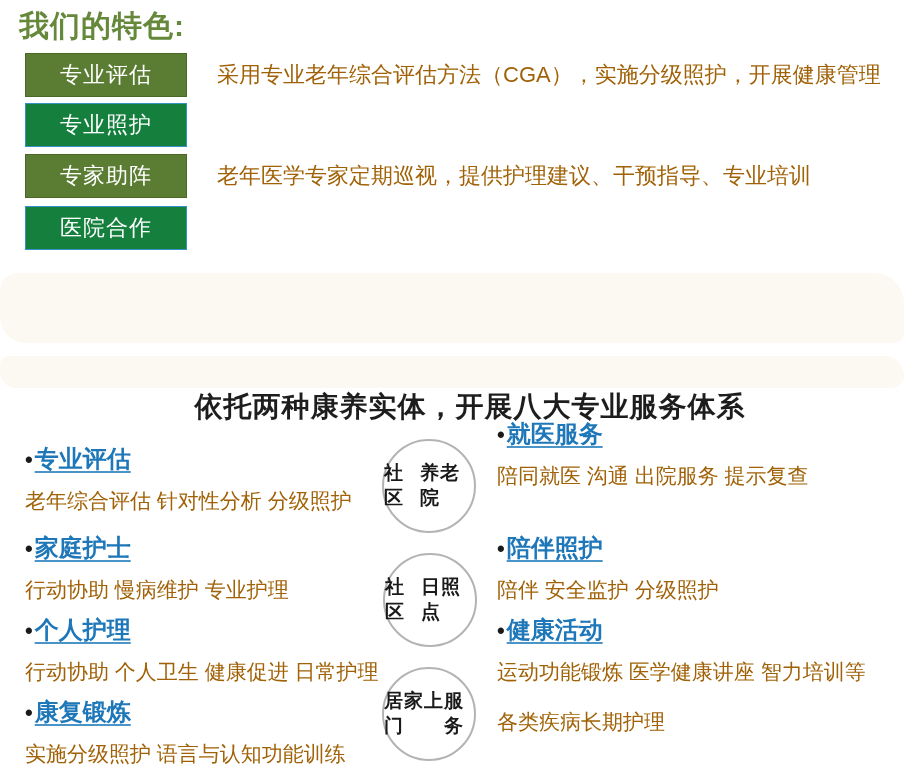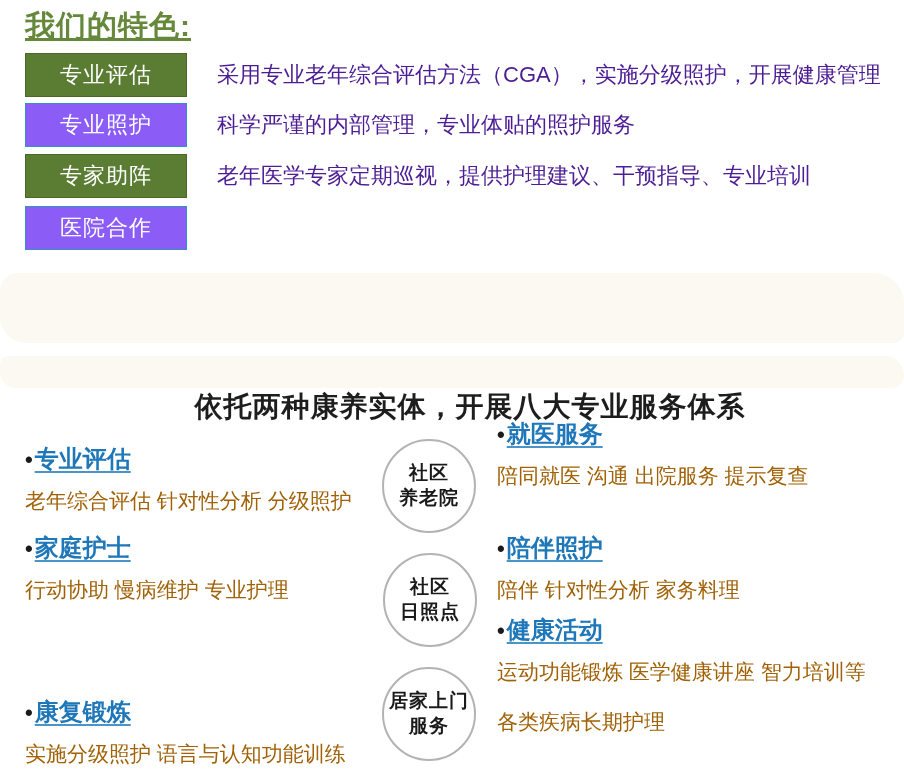--- a/index.html
+++ b/index.html
@@ -10,109 +10,112 @@
   }
   .page{position:absolute;inset:0;width:904px;height:782px;}
 
   
   .cream-band{position:absolute;left:0;width:904px;background:#fbf9f1;}
   .band-1{top:273px;height:70px;border-radius:18px 30px 10px 26px;}
   .band-2{top:356px;height:32px;border-radius:10px 22px 14px 18px;}
 
   
   .features-heading{
-    position:absolute;left:25px;top:6px;
-    font-size:30px;font-weight:bold;color:#65883a;letter-spacing:1px;text-decoration:underline;
+    position:absolute;left:19px;top:6px;
+    font-size:30px;font-weight:bold;color:#65883a;letter-spacing:1px;
   }
   .feature-row{
     position:absolute;left:25px;width:860px;height:44px;
     display:flex;align-items:center;
   }
   .feature-box{
     width:160px;height:42px;flex:0 0 160px;
     display:flex;align-items:center;justify-content:center;
     color:#ffffff;font-size:22px;letter-spacing:1px;
   }
   .feature-box.green{background:#5a7d33;border:1px solid #4a6926;}
-  .feature-box.blue{background:#8b5cf6;border:1px solid #3591c4;}
+  .feature-box.blue{background:#15803d;border:1px solid #3591c4;}
   .feature-desc{
-    margin-left:30px;font-size:22px;color:#4c1d95;white-space:nowrap;
+    margin-left:30px;font-size:22px;color:#a16207;white-space:nowrap;
   }
 
   
   .services-heading{
     position:absolute;left:0;top:388px;width:904px;text-align:center;
     font-size:28px;font-weight:bold;color:#1d1d1d;letter-spacing:1px;padding-left:18px;
   }
   .svc{position:absolute;width:400px;}
   .svc-title{font-size:24px;font-weight:bold;white-space:nowrap;}
   .svc-bullet{color:#1a1a1a;margin-right:2px;font-size:22px;}
   .svc-link{
     color:#1e77b8;text-decoration:underline;
     text-decoration-color:#4a94c8;text-underline-offset:4px;cursor:pointer;
   }
   .svc-desc{margin-top:12px;font-size:21px;color:#a16207;white-space:nowrap;}
 
   
   .circle{
     position:absolute;width:94px;height:94px;border-radius:50%;
     background:#ffffff;border:2px solid #b3b3b3;box-sizing:border-box;
-    display:flex;flex-direction:column;align-items:center;justify-content:center;
+    display:flex;flex-direction:row;align-items:center;justify-content:center;
     font-size:19px;font-weight:bold;color:#1a1a1a;line-height:1.3;
     letter-spacing:1px;
   }
 </style>
 </head>
 <body>
 
 <div class="page">
 
   <div class="cream-band band-1"></div>
   <div class="cream-band band-2"></div>
 
   <div class="features-heading">我们的特色:</div>
 
   <div class="feature-row" style="top:53px">
     <div class="feature-box green">专业评估</div>
     <div class="feature-desc">采用专业老年综合评估方法（CGA），实施分级照护，开展健康管理</div>
   </div>
   <div class="feature-row" style="top:103px">
     <div class="feature-box blue">专业照护</div>
-    <div class="feature-desc">科学严谨的内部管理，专业体贴的照护服务</div>
   </div>
   <div class="feature-row" style="top:154px">
     <div class="feature-box green">专家助阵</div>
     <div class="feature-desc">老年医学专家定期巡视，提供护理建议、干预指导、专业培训</div>
   </div>
   <div class="feature-row" style="top:206px">
     <div class="feature-box blue">医院合作</div>
   </div>
 
   <div class="services-heading">依托两种康养实体，开展八大专业服务体系</div>
 
   <div class="svc" style="left:25px;top:443px">
     <div class="svc-title"><span class="svc-bullet">•</span><span class="svc-link">专业评估</span></div>
     <div class="svc-desc">老年综合评估 针对性分析 分级照护</div>
   </div>
   <div class="svc" style="left:25px;top:532px">
     <div class="svc-title"><span class="svc-bullet">•</span><span class="svc-link">家庭护士</span></div>
     <div class="svc-desc">行动协助 慢病维护 专业护理</div>
   </div>
+  <div class="svc" style="left:25px;top:614px">
+    <div class="svc-title"><span class="svc-bullet">•</span><span class="svc-link">个人护理</span></div>
+    <div class="svc-desc">行动协助 个人卫生 健康促进 日常护理</div>
+  </div>
   <div class="svc" style="left:25px;top:696px">
     <div class="svc-title"><span class="svc-bullet">•</span><span class="svc-link">康复锻炼</span></div>
     <div class="svc-desc">实施分级照护 语言与认知功能训练</div>
   </div>
 
   <div class="svc" style="left:497px;top:418px">
     <div class="svc-title"><span class="svc-bullet">•</span><span class="svc-link">就医服务</span></div>
     <div class="svc-desc">陪同就医 沟通 出院服务 提示复查</div>
   </div>
   <div class="svc" style="left:497px;top:532px">
     <div class="svc-title"><span class="svc-bullet">•</span><span class="svc-link">陪伴照护</span></div>
-    <div class="svc-desc">陪伴 针对性分析 家务料理</div>
+    <div class="svc-desc">陪伴 安全监护 分级照护</div>
   </div>
   <div class="svc" style="left:497px;top:614px">
     <div class="svc-title"><span class="svc-bullet">•</span><span class="svc-link">健康活动</span></div>
     <div class="svc-desc">运动功能锻炼 医学健康讲座 智力培训等</div>
   </div>
   <div class="svc" style="left:497px;top:696px">
     <div class="svc-desc">各类疾病长期护理</div>
   </div>
 
   <div class="circle" style="left:382px;top:439px">

